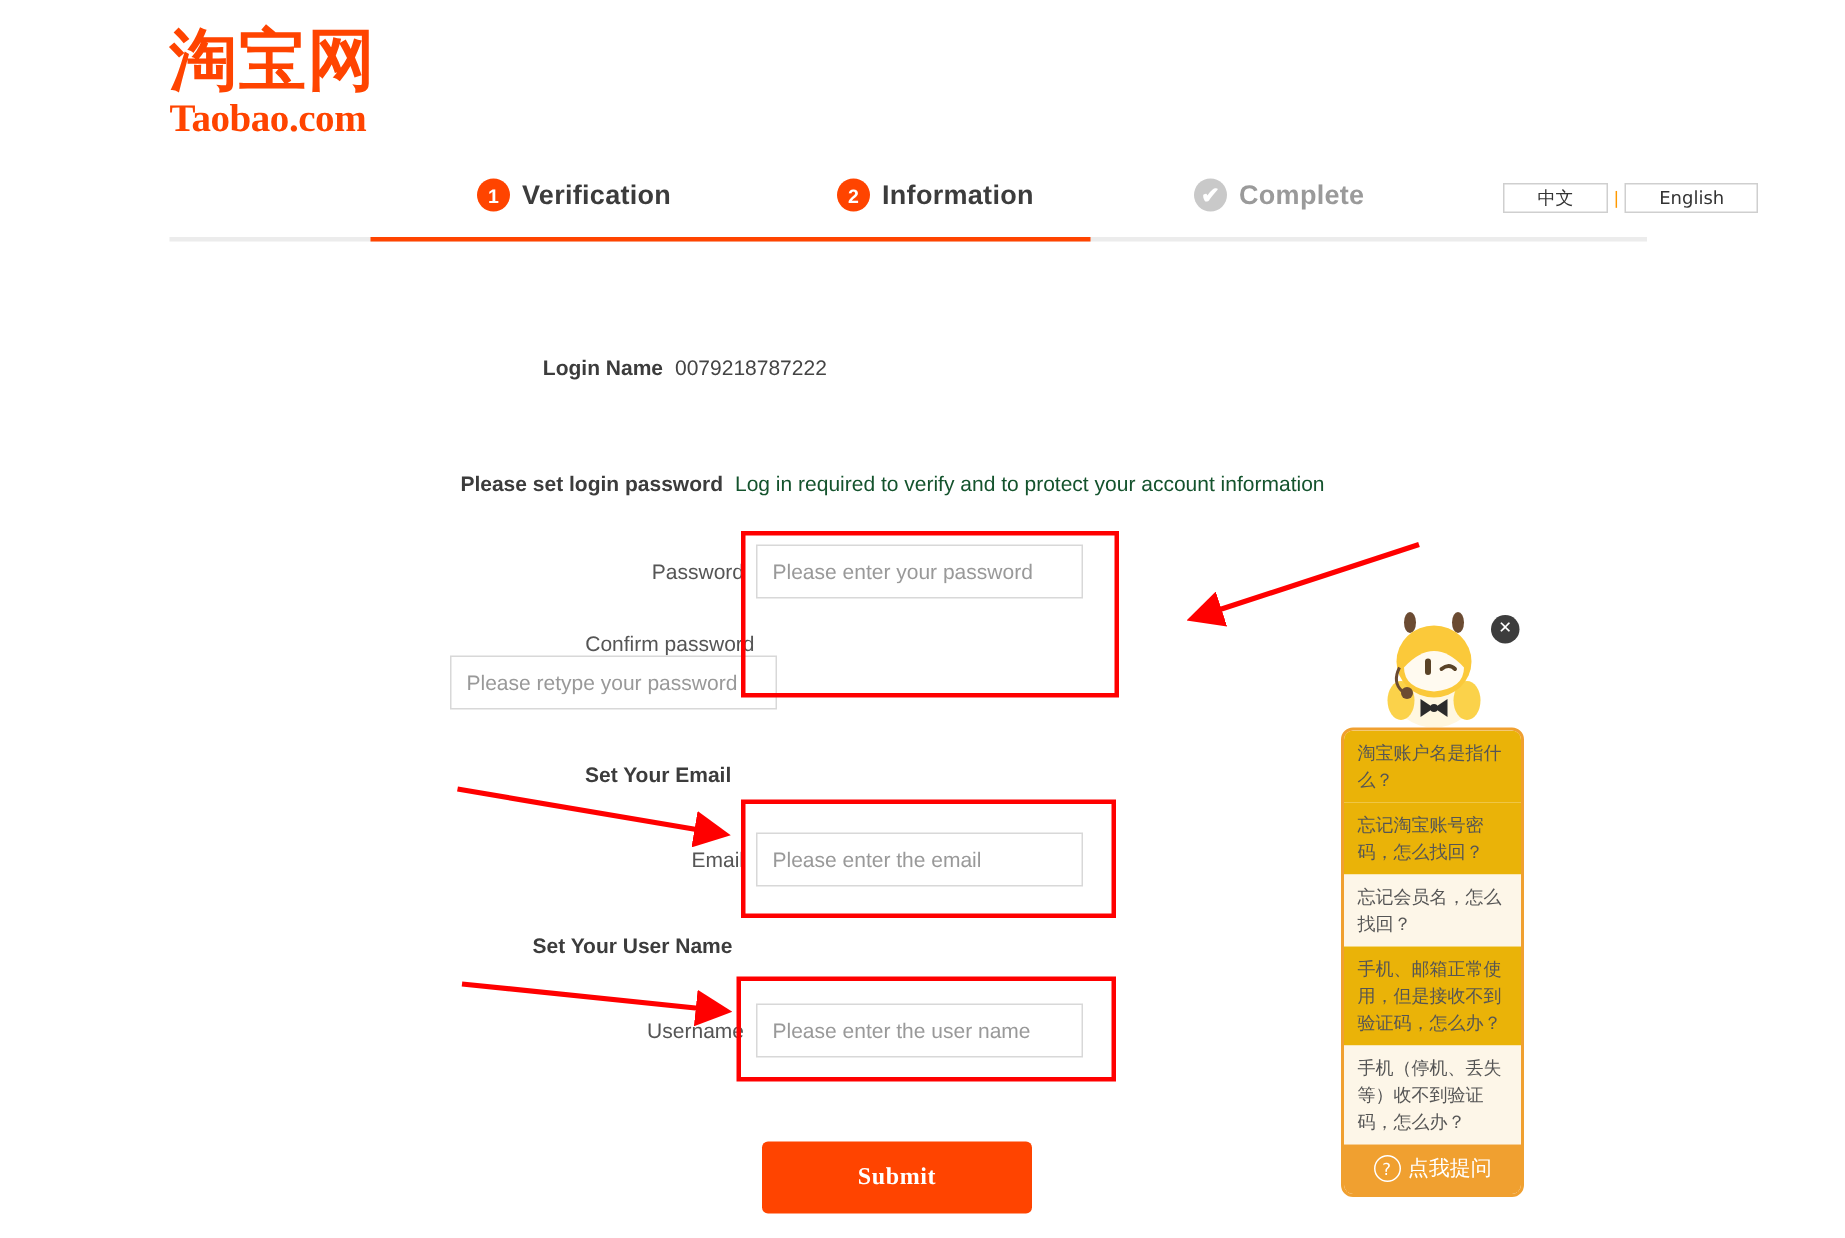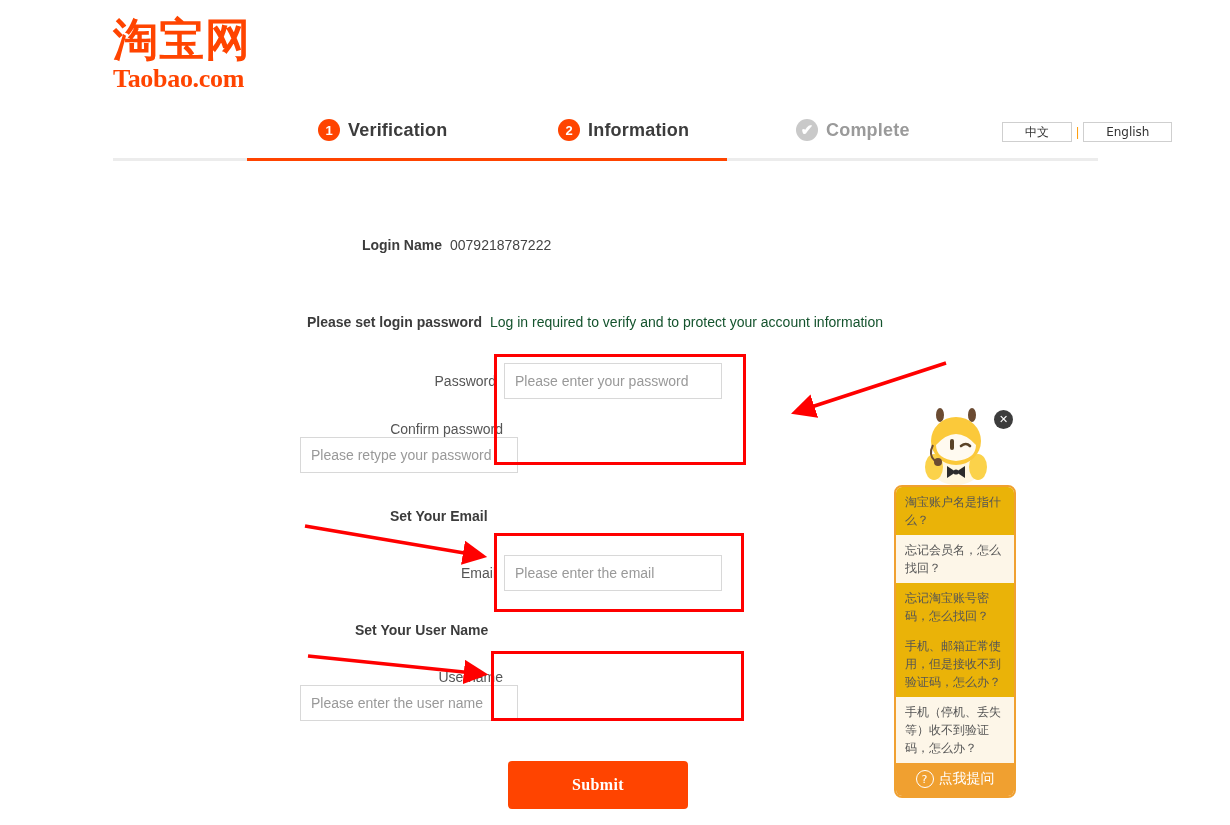--- a/index.html
+++ b/index.html
@@ -173,21 +173,21 @@
     font-weight: bold;
     color: #3c3c3c;
   }
 
   
   #row-loginname { left: 300px; top: 237px; }
   #row-setpass   { left: 300px; top: 314px; }
   #row-password  { left: 300px; top: 363px; }
   #row-confirm   { left: 300px; top: 421px; flex-direction: column; }
   #row-email     { left: 300px; top: 555px; }
-  #row-username  { left: 300px; top: 669px; flex-direction: column; }
+  #row-username  { left: 300px; top: 669px; }
 
   #head-email    { left: 390px; top: 508px; }
   #head-username { left: 355px; top: 622px; }
 
   #submit-btn {
     position: absolute;
     left: 508px;
     top: 761px;
     width: 180px;
     height: 48px;
@@ -410,22 +410,22 @@
     <circle cx="18" cy="57" r="4" fill="#6b4b32"></circle>
     <path d="M27 61 L36 67 L27 73 Z" fill="#2b2b2b"></path>
     <path d="M45 61 L36 67 L45 73 Z" fill="#2b2b2b"></path>
     <circle cx="36" cy="67" r="2.6" fill="#2b2b2b"></circle>
   </svg>
 
   <div id="chat-close">✕</div>
 
   <div id="chat-panel">
     <div class="chat-item">淘宝账户名是指什么？</div>
+    <div class="chat-item">忘记淘宝账号密码，怎么找回？</div>
     <div class="chat-item alt">忘记会员名，怎么找回？</div>
-    <div class="chat-item">忘记淘宝账号密码，怎么找回？</div>
     <div class="chat-item">手机、邮箱正常使用，但是接收不到验证码，怎么办？</div>
     <div class="chat-item alt">手机（停机、丢失等）收不到验证码，怎么办？</div>
     <div id="chat-ask">
       <span class="q-icon">?</span>
       <span>点我提问</span>
     </div>
   </div>
 </div>
 
 </body></html>

